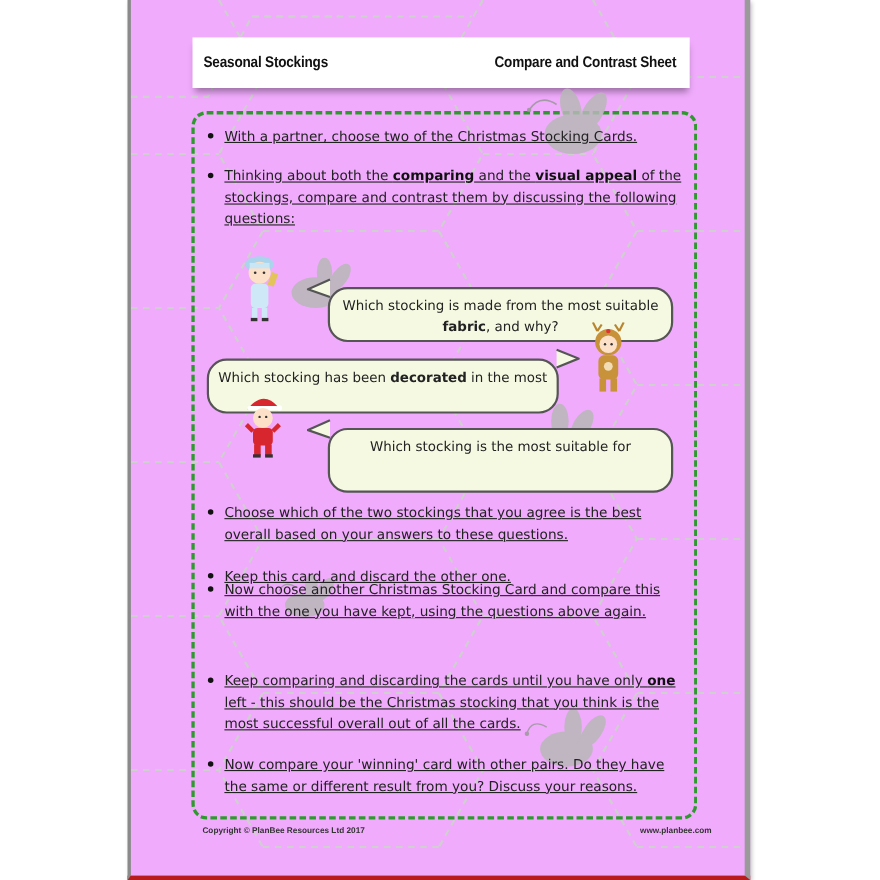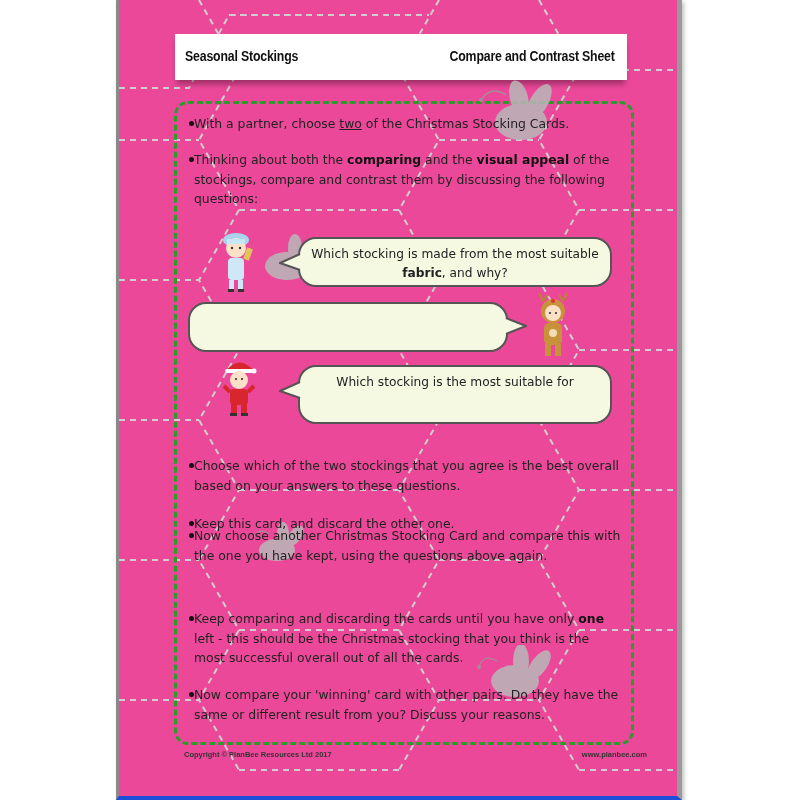--- a/index.html
+++ b/index.html
@@ -7,25 +7,25 @@
     width: 800px; height: 800px;
     background: #ffffff;
     position: relative;
     overflow: hidden;
     font-family: "DejaVu Sans", sans-serif;
   }
   .page {
     position: absolute;
     left: 116px; top: 0;
     width: 566px; height: 800px;
-    background: #ec4899;
+    background: #f0abfc;
     box-sizing: border-box;
     border-left: 3px solid #8a8a8a;
     border-right: 5px solid #9a9a9a;
-    border-bottom: 4px solid #1d4ed8;
+    border-bottom: 4px solid #b91c1c;
     box-shadow: 2px 2px 4px rgba(0,0,0,0.25);
     overflow: hidden;
   }
   .hex-bg { position: absolute; left: 0; top: 0; width: 566px; height: 800px; }
 
   .header-strip {
     position: absolute;
     left: 56px; top: 34px;
     width: 452px; height: 46px;
     background: #ffffff;
@@ -58,35 +58,36 @@
     width: 432px;
     font-size: 12.4px;
     line-height: 19.5px;
     color: #222;
   }
   .bullet .dot {
     position: absolute; left: 0; top: 7px;
     width: 5px; height: 5px; border-radius: 50%;
     background: #111;
   }
-  .bullet .txt { margin-left: 5px; display: block; }
+  .bullet .txt { margin-left: 15px; display: block; text-decoration: underline; }
   .bullet b { font-weight: bold; color: #111; }
   .bullet u { text-decoration: underline; }
 
   .bubble {
     position: absolute;
     background: #f6f9e2;
     border: 2px solid #555;
     border-radius: 18px;
     box-sizing: border-box;
     font-size: 12.2px;
     line-height: 19px;
     color: #222;
     text-align: center;
     padding-top: 6px;
+    margin-top: 24px;
   }
   .bubble b { font-weight: bold; }
   .tail { position: absolute; }
 
   .character { position: absolute; }
 
   .bee { position: absolute; opacity: 0.85; }
 
   .footer-left, .footer-right {
     position: absolute; top: 750px;
@@ -181,20 +182,21 @@
   </svg>
   <div class="bubble" style="left:179px;top:237px;width:314px;height:50px">
     <div>Which stocking is made from the most suitable</div>
     <div><b>fabric</b><span>, and why?</span></div>
   </div>
   <svg class="tail" style="left:160px;top:252px" width="22" height="20">
     <path d="M21 2 L1 11 L21 18" fill="#f6f9e2" stroke="#555" stroke-width="2"></path>
   </svg>
 
   <div class="bubble" style="left:69px;top:302px;width:320px;height:50px">
+    <div><span>Which stocking has been </span><b>decorated</b><span> in the most</span></div>
   </div>
   <svg class="tail" style="left:386px;top:316px" width="22" height="20">
     <path d="M1 2 L21 10 L1 18" fill="#f6f9e2" stroke="#555" stroke-width="2"></path>
   </svg>
   <svg class="character" style="left:416px;top:293px" width="36" height="66">
     <path d="M8 8 L4 0 M8 8 L12 2 M28 8 L32 0 M28 8 L24 2" stroke="#b8862f" stroke-width="2"></path>
     <circle cx="18" cy="18" r="12" fill="#c8923b"></circle>
     <circle cx="18" cy="20" r="8" fill="#fde0c8"></circle>
     <circle cx="15" cy="20" r="1.1" fill="#333"></circle>
       <circle cx="21" cy="20" r="1.1" fill="#333"></circle>

